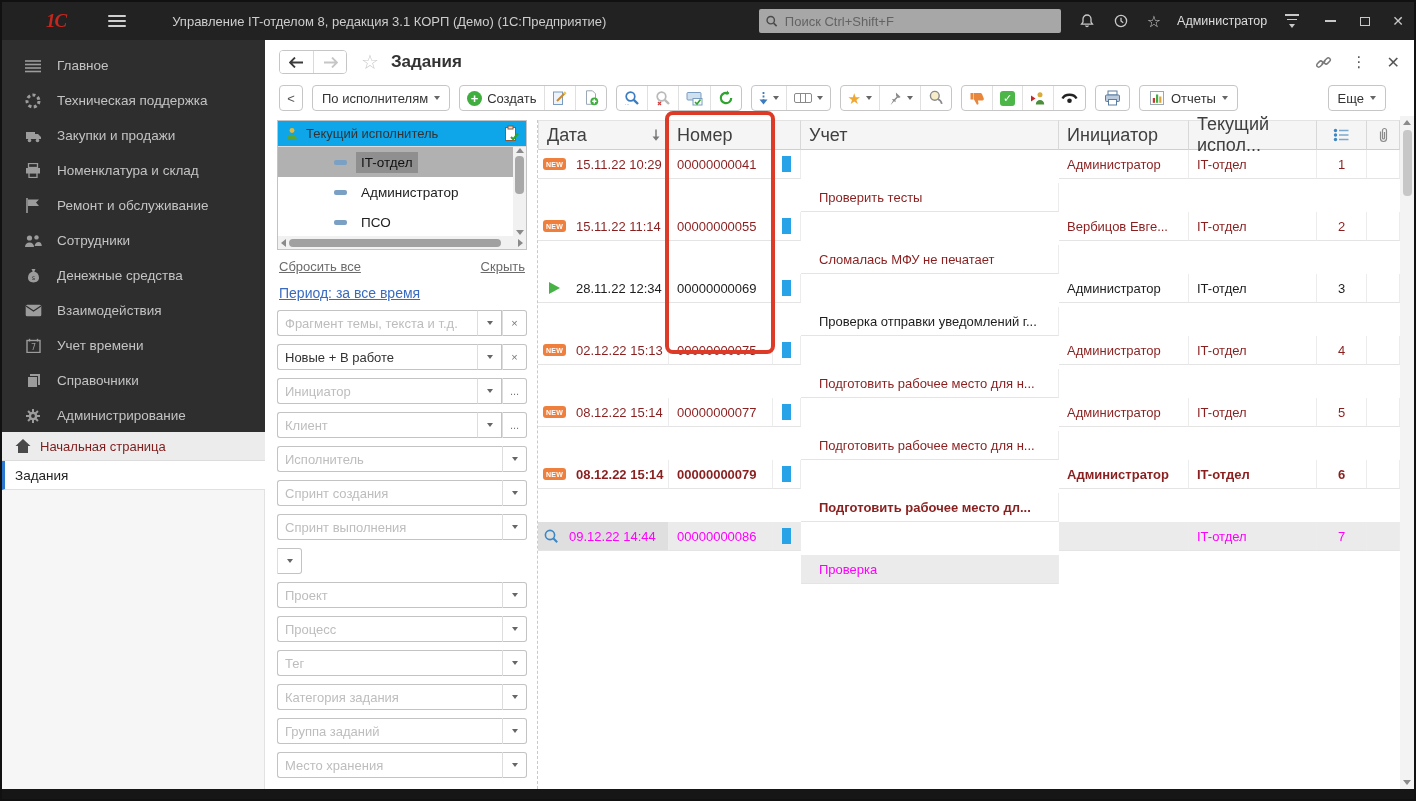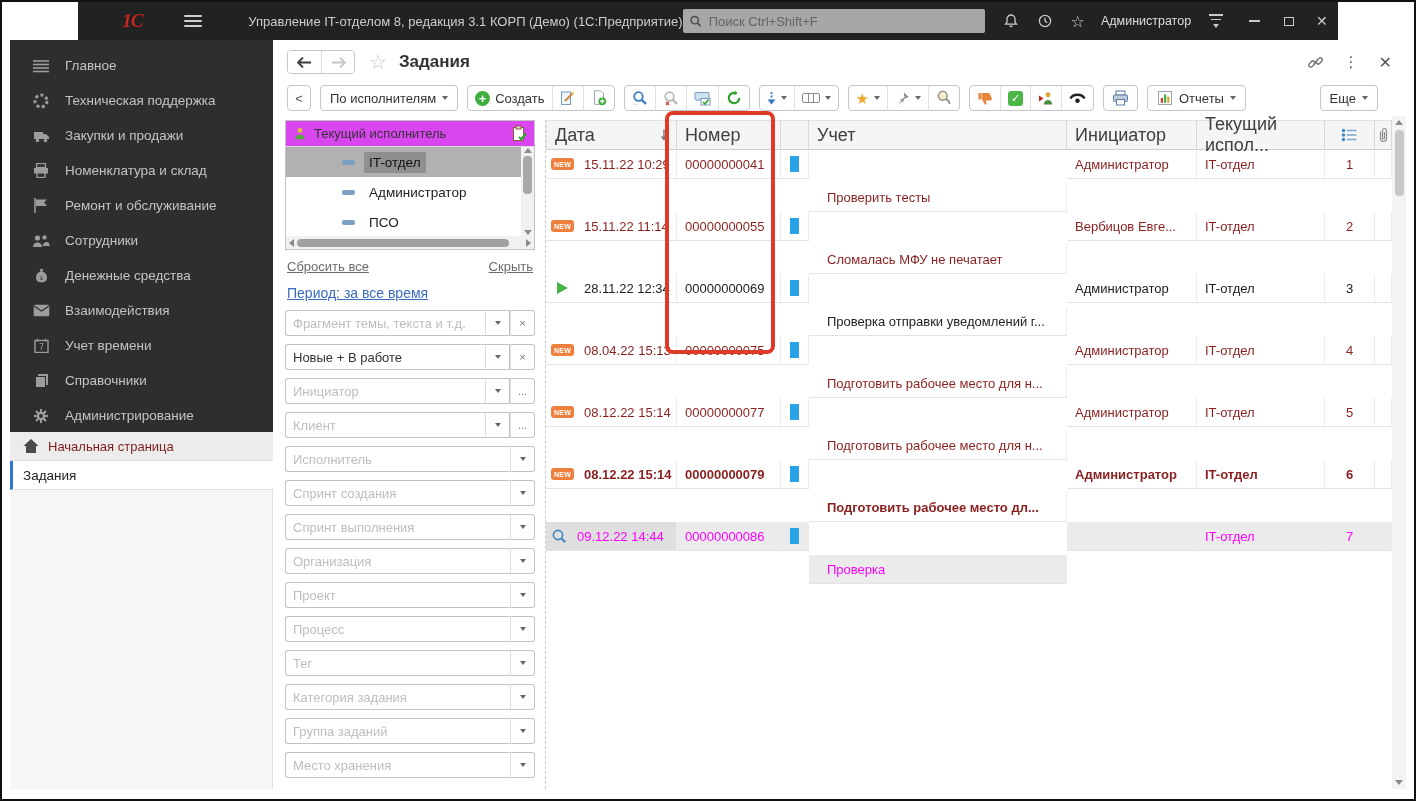--- a/index.html
+++ b/index.html
@@ -2,21 +2,21 @@
 <html><head>
 <meta charset="utf-8">
 <style>
   html,body{margin:0;padding:0;}
   body{
     width:1416px;height:801px;overflow:hidden;position:relative;
     font-family:"Liberation Sans","DejaVu Sans",sans-serif;
     background:#fff;box-sizing:border-box;
   }
   *,*:before,*:after{box-sizing:border-box;}
-  .window{width:1416px;height:801px;border:2px solid #111;display:flex;flex-direction:column;background:#fff;align-items:center;}
+  .window{width:1416px;height:801px;border:2px solid #111;display:flex;flex-direction:column;background:#fff;}
 
   
   .titlebar{height:38px;background:#222;display:flex;align-items:center;flex:0 0 38px;padding:0 10px 0 0;}
   .logo1c{color:#c5271f;font-weight:bold;font-style:italic;font-size:19px;letter-spacing:-1px;margin:0 0 0 44px;font-family:"Liberation Serif","DejaVu Serif",serif;}
   .hamburger{margin-left:42px;width:18px;display:flex;flex-direction:column;gap:3px;cursor:pointer;}
   .hamburger span{height:2px;background:#cfcfcf;border-radius:1px;}
   .tb-title{color:#cdcdcd;font-size:13px;margin-left:46px;white-space:nowrap;}
   .tb-search{margin-left:auto;width:302px;height:24px;background:#a7a7a7;border-radius:2px;display:flex;align-items:center;padding:0 6px;gap:5px;}
   .tb-search input{background:transparent;border:none;outline:none;color:#4e4e4e;font-size:13px;width:100%;}
   .tb-search input::placeholder{color:#636363;}
@@ -70,21 +70,21 @@
   .plus-circ{width:15px;height:15px;border-radius:50%;background:#3fae3f;color:#fff;font-size:13px;font-weight:bold;display:flex;align-items:center;justify-content:center;line-height:1;}
   .spacer{flex:1;}
 
   
   .cbody{flex:1;display:flex;min-height:0;}
   .fcol{flex:0 0 272px;padding:4px 10px 0 12px;overflow:hidden;}
   .splitter{flex:0 0 1px;border-left:1px dashed #c9c9c9;margin-top:4px;}
 
   
   .treebox{border:1px solid #c3c3c3;height:130px;display:flex;flex-direction:column;background:#fff;}
-  .treehead{height:26px;display:flex;align-items:center;gap:7px;padding:0 2px 0 7px;border-bottom:1px solid #ddd;background:#d946ef;}
+  .treehead{height:26px;display:flex;align-items:center;gap:7px;padding:0 2px 0 7px;border-bottom:1px solid #ddd;background:#0ea5e9;}
   .treehead .ttl{font-size:13px;color:#333;flex:1;}
   .clipbtn{width:26px;height:22px;display:flex;align-items:center;justify-content:center;cursor:pointer;}
   .treemid{flex:1;display:flex;min-height:0;}
   .trows{flex:1;overflow:hidden;}
   .trow{height:30px;display:flex;align-items:center;gap:9px;padding-left:56px;cursor:pointer;}
   .trow .dash{width:13px;height:5px;border-radius:2px;background:#7aa0c4;flex:0 0 13px;}
   .trow .tl{font-size:13.5px;color:#222;padding:3px 5px;}
   .trow.sel{background:#b1b1b1;}
   .trow.sel .tl{background:#8f8f8f;color:#111;}
   .vscr{flex:0 0 13px;background:#f1f1f1;display:flex;flex-direction:column;align-items:center;padding:1px 0;}
@@ -575,21 +575,20 @@
                 <span class="caret"></span>
               </span>
           </div>
           <div class="field">
             <input placeholder="Спринт выполнения" style="">
             <span class="fbtn">
                 <span class="caret"></span>
               </span>
           </div>
           <div class="field">
-            <input placeholder="Организация" style="">
             <span class="fbtn">
                 <span class="caret"></span>
               </span>
           </div>
           <div class="field">
             <input placeholder="Проект" style="">
             <span class="fbtn">
                 <span class="caret"></span>
               </span>
           </div>
@@ -714,21 +713,21 @@
             <span class="cell themec">Проверка отправки уведомлений г...</span>
             <span class="cell">Администратор</span>
             <span class="cell">IT-отдел</span>
             <span class="cell idxc">3</span>
             <span class="cell"></span>
           </div>
 
           <div class="trow-grid r-red">
             <span class="cell datec">
                 <span class="newbadge">NEW</span>
-                <span>08.04.22 15:13</span>
+                <span>02.12.22 15:13</span>
               </span>
             <span class="cell">00000000075</span>
             <span class="cell barc">
                 <span class="bar"></span>
               </span>
             <span class="cell themec">Подготовить рабочее место для н...</span>
             <span class="cell">Администратор</span>
             <span class="cell">IT-отдел</span>
             <span class="cell idxc">4</span>
             <span class="cell"></span>

